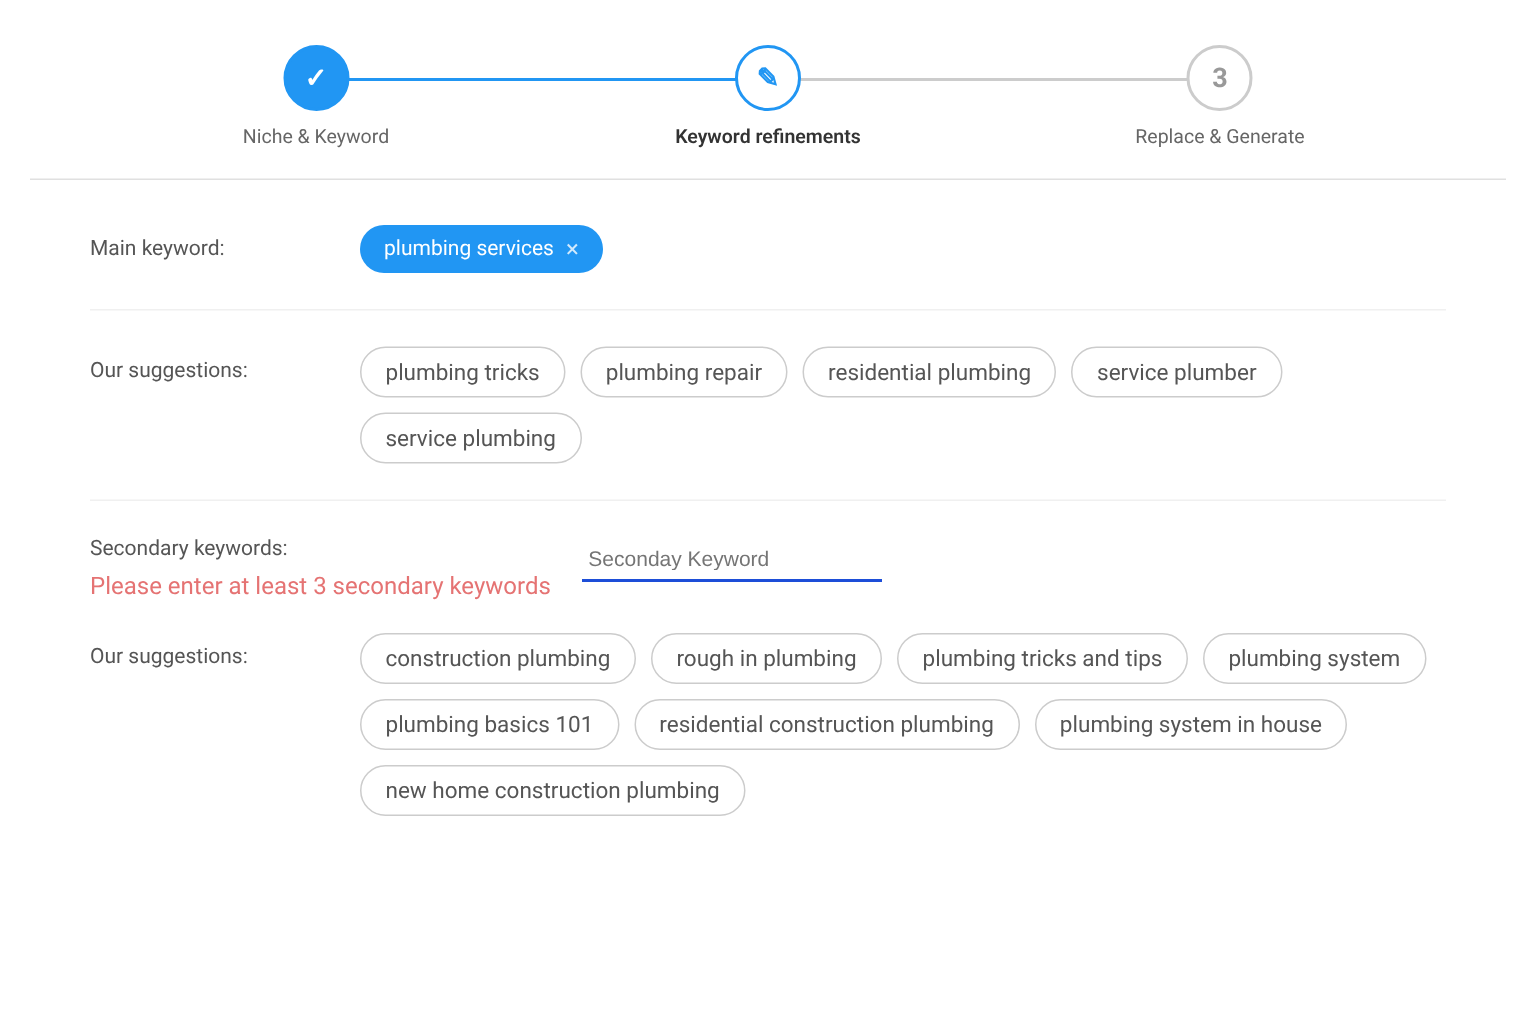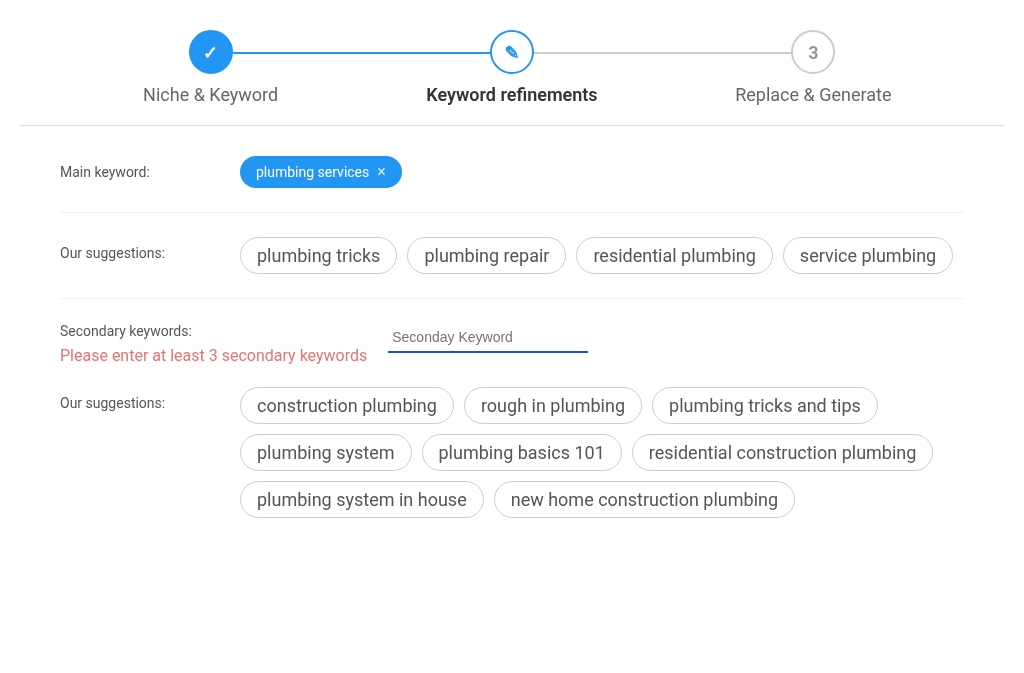--- a/index.html
+++ b/index.html
@@ -76,21 +76,21 @@
     }
 
     .stepper-circle.inactive {
       background: #fff;
       color: #999;
       border: 2px solid #ccc;
     }
 
     .stepper-label {
       margin-top: 10px;
-      font-size: 18px;
+      font-size: 13px;
       color: #666;
       text-align: center;
       white-space: nowrap;
     }
 
     .stepper-item.active .stepper-label {
       color: #333;
       font-weight: 600;
       text-align: right;
     }
@@ -153,21 +153,21 @@
       line-height: 1;
       opacity: 0.8;
     }
 
     .tag-outline {
       background: #fff;
       color: #555;
       border: 1.5px solid #ccc;
       border-radius: 20px;
       padding: 7px 16px;
-      font-size: 18px;
+      font-size: 15px;
       display: inline-flex;
       align-items: center;
       cursor: pointer;
       white-space: nowrap;
     }
 
     
     .secondary-row {
       display: flex;
       align-items: flex-start;
@@ -246,20 +246,21 @@
         </span>
       </div>
     </div>
 
     <div class="row">
       <div class="row-label">Our suggestions:</div>
       <div class="row-content">
         <span class="tag-outline">plumbing tricks</span>
         <span class="tag-outline">plumbing repair</span>
         <span class="tag-outline">residential plumbing</span>
+        <span class="tag-outline">service plumber</span>
         <span class="tag-outline">service plumbing</span>
       </div>
     </div>
 
     <div style="margin-bottom: 20px;">
       <div class="secondary-row">
         <div class="secondary-label-col">
           <div class="secondary-label">Secondary keywords:</div>
           <div class="error-text">Please enter at least 3 secondary keywords</div>
         </div>

